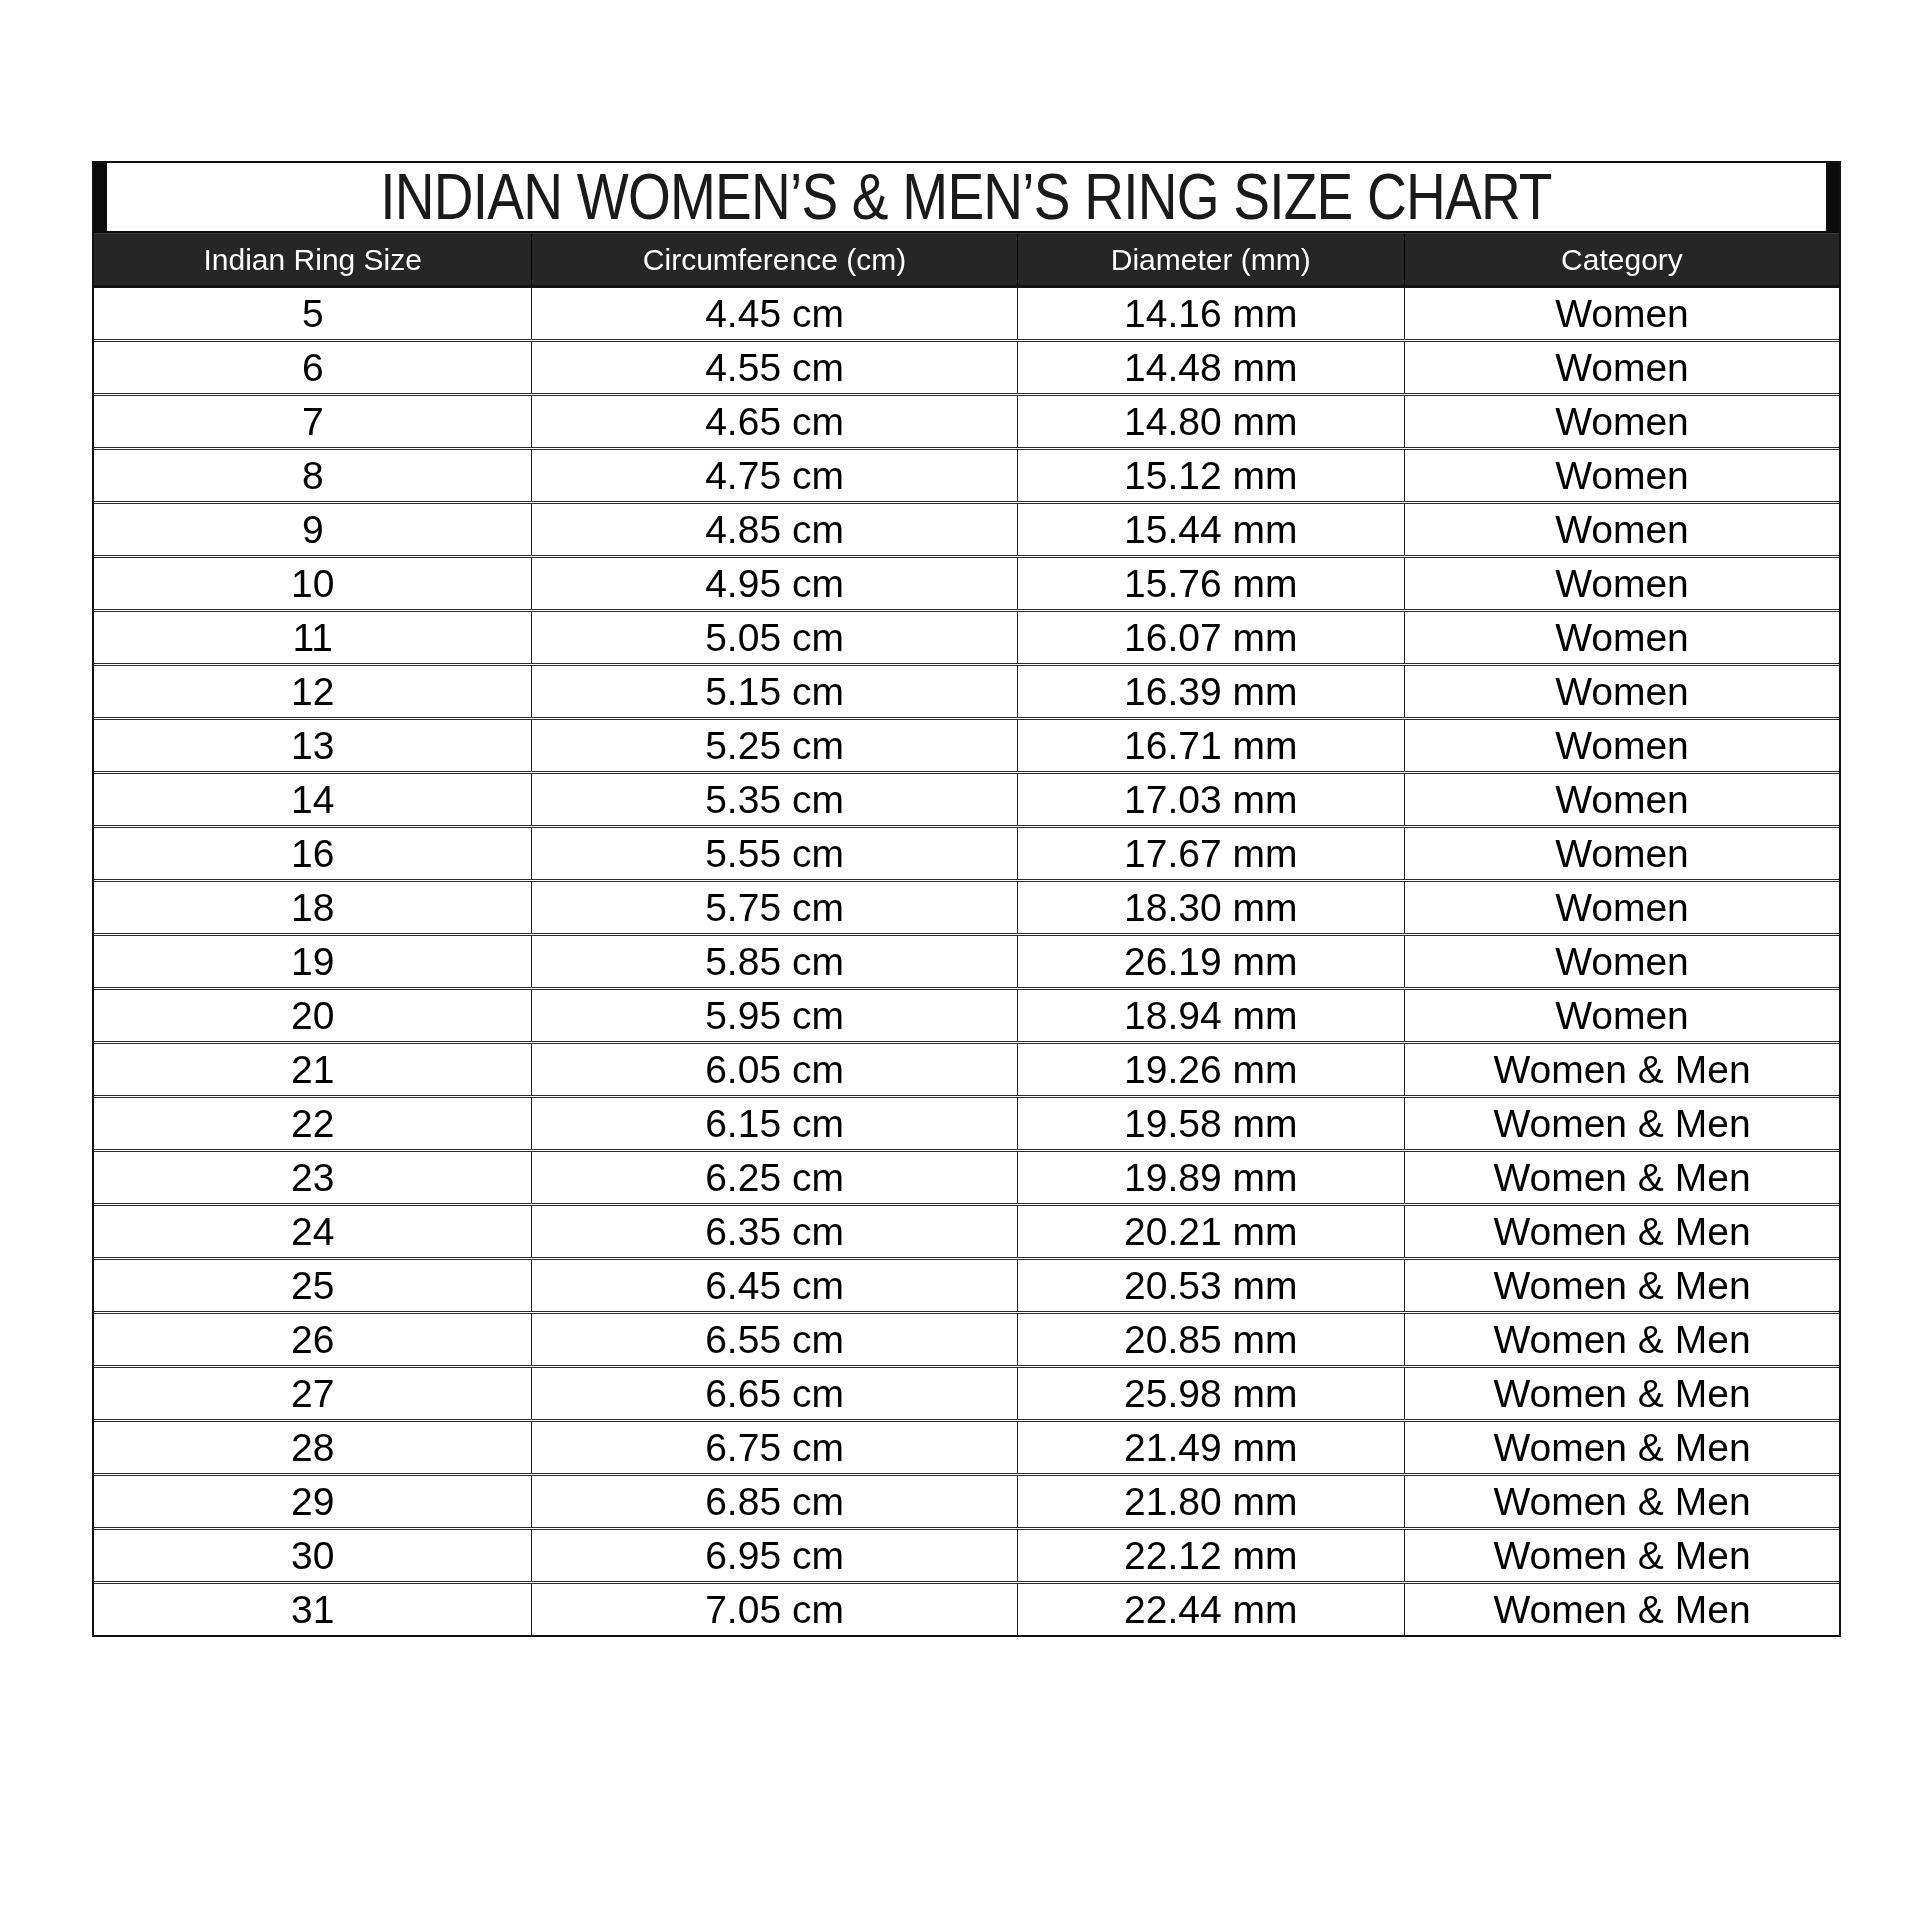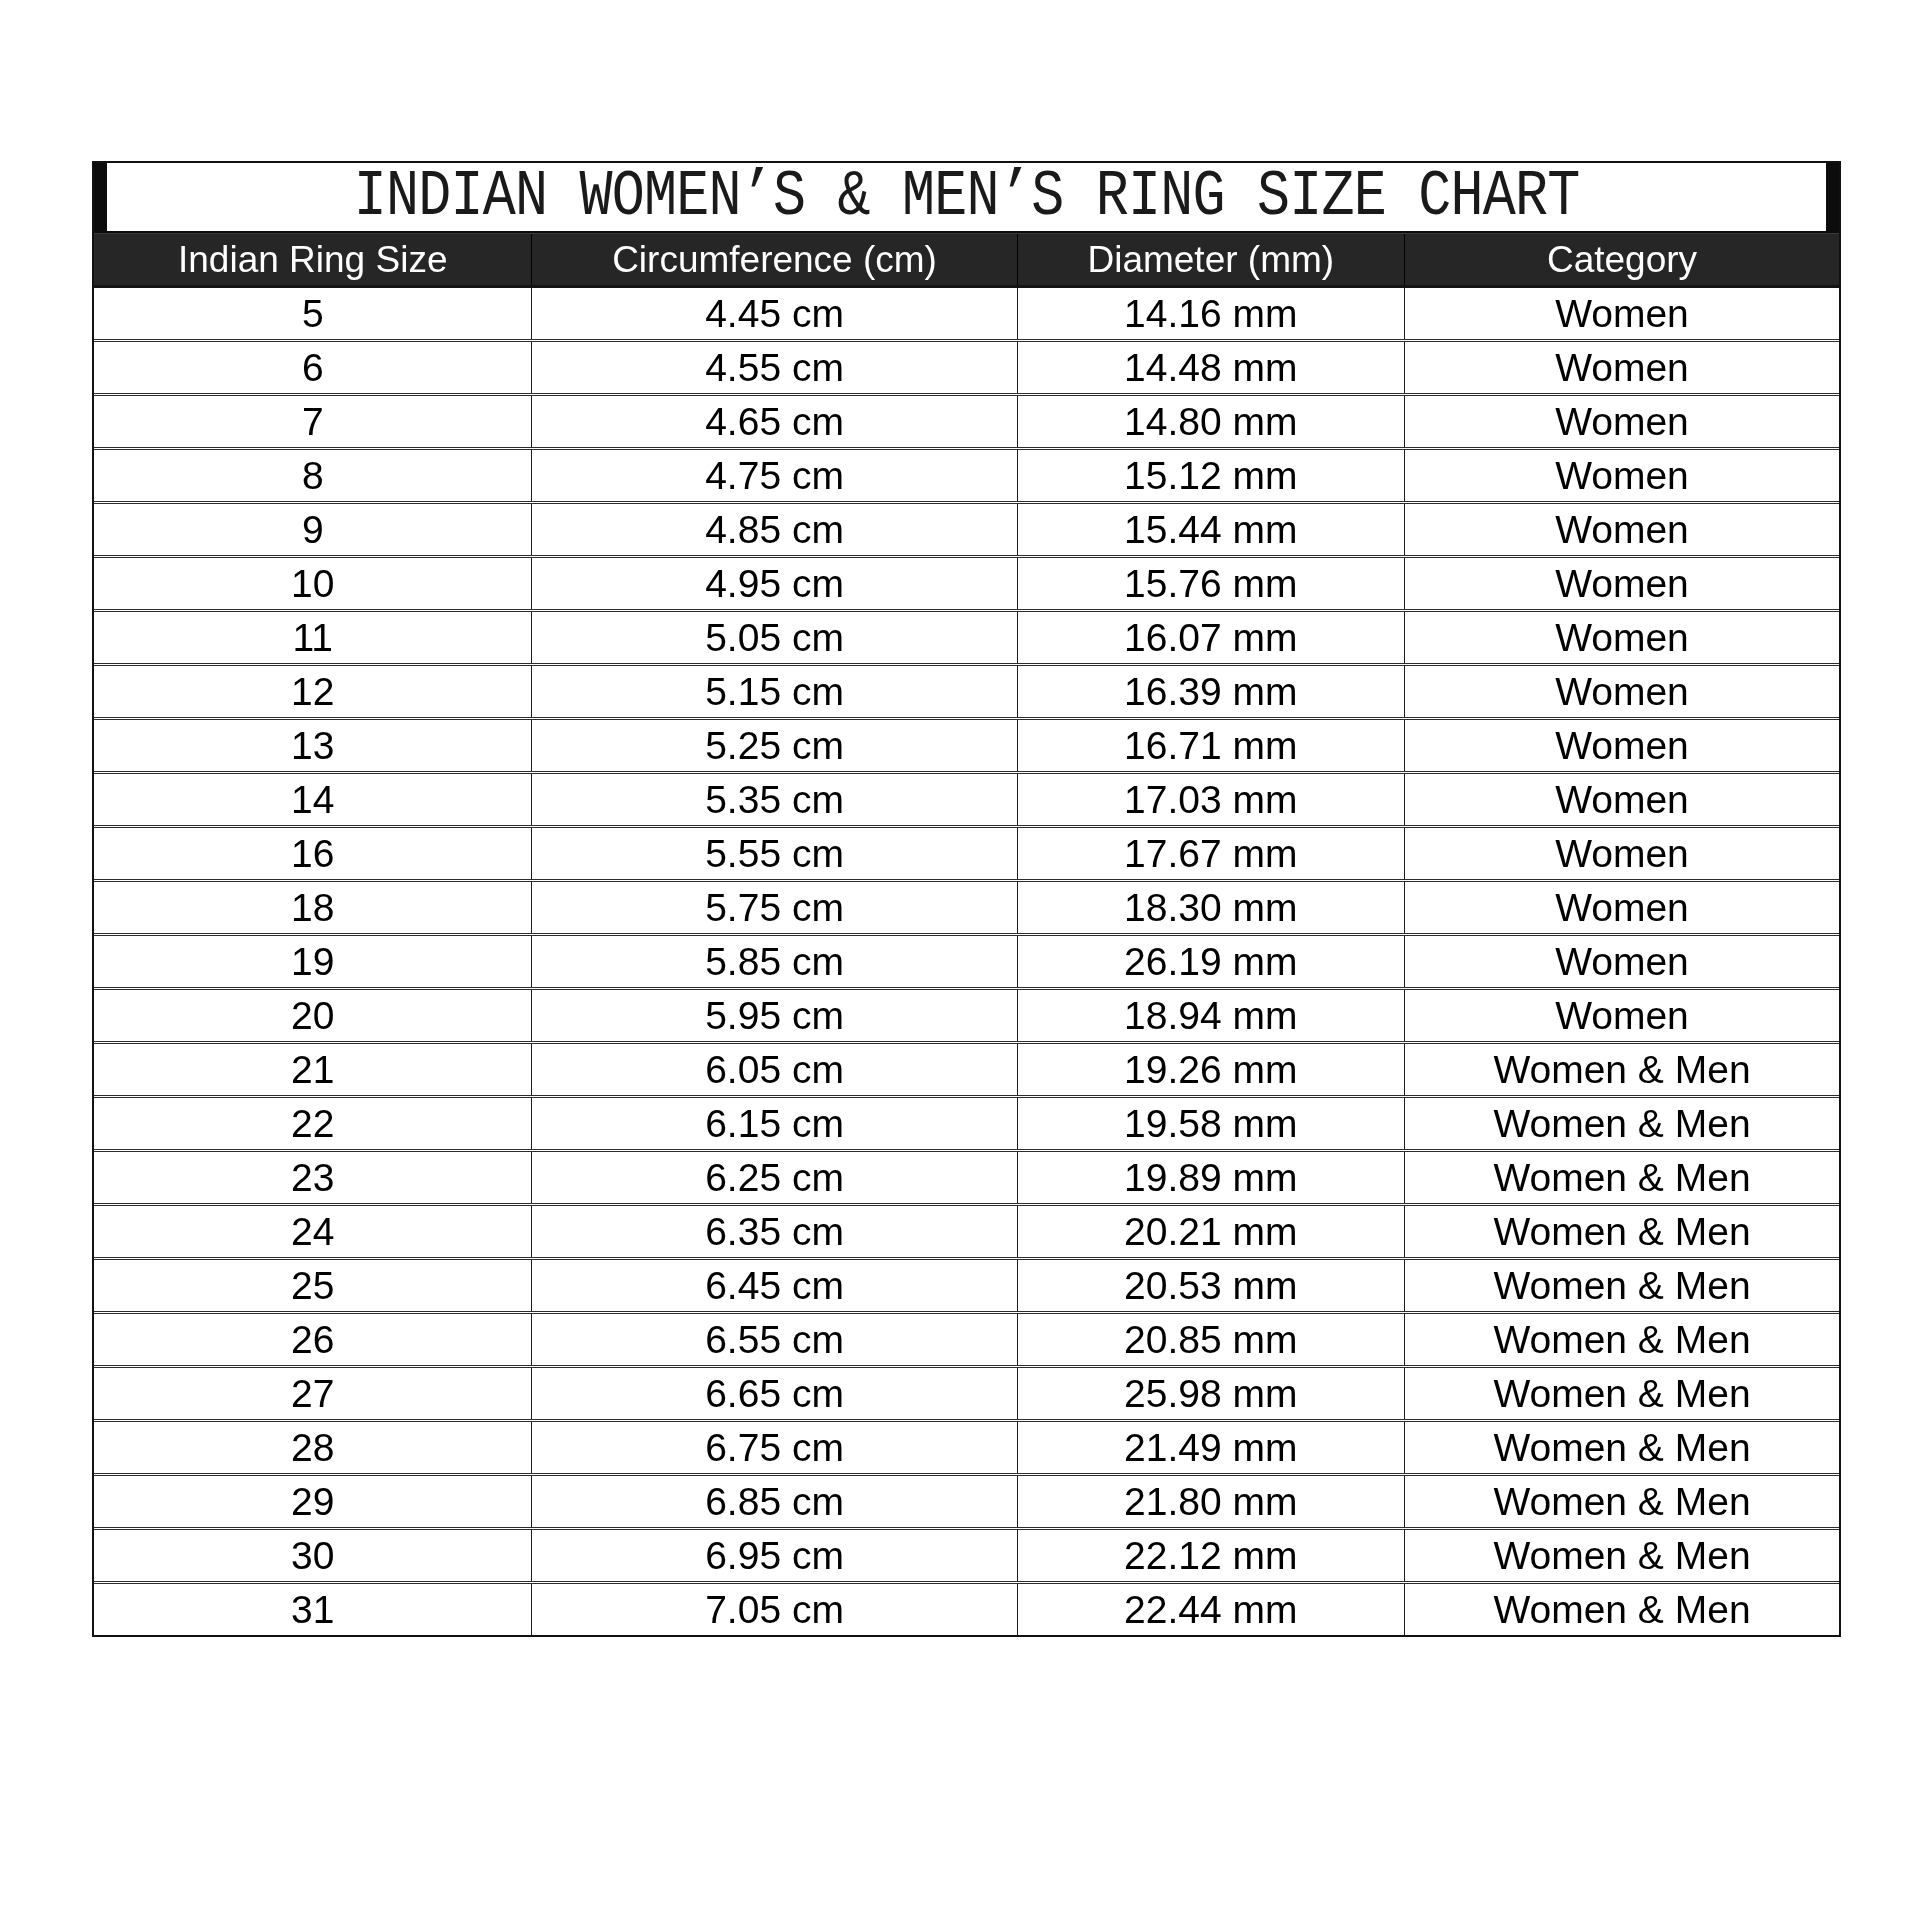--- a/index.html
+++ b/index.html
@@ -31,21 +31,20 @@
   .banner-inner {
     position: absolute;
     left: 13px;
     right: 13px;
     top: 0;
     bottom: 1.7px;
     background: #ffffff;
     display: flex;
     align-items: center;
     justify-content: center;
-    font-family: Liberation Mono, monospace;
   }
   .banner-title {
     font-size: 64px;
     line-height: 1;
     color: #1a1a1a;
     white-space: nowrap;
     transform: scaleX(0.86);
     letter-spacing: -0.9px;
     font-weight: 400;
   }
@@ -55,21 +54,21 @@
     table-layout: fixed;
   }
   col.c1 { width: 25.1%; }
   col.c2 { width: 27.8%; }
   col.c3 { width: 22.2%; }
   col.c4 { width: 24.9%; }
   th {
     background: #262626;
     color: #ffffff;
     font-weight: 400;
-    font-size: 37px;
+    font-size: 30px;
     height: 51px;
     border-left: 1.7px solid #000000;
     border-bottom: 3.5px solid #141414;
     border-top: 1.7px solid #3a3a3a;
     padding: 0;
     text-align: center;
     vertical-align: middle;
   }
   th:first-child { border-left: none; }
   td {

